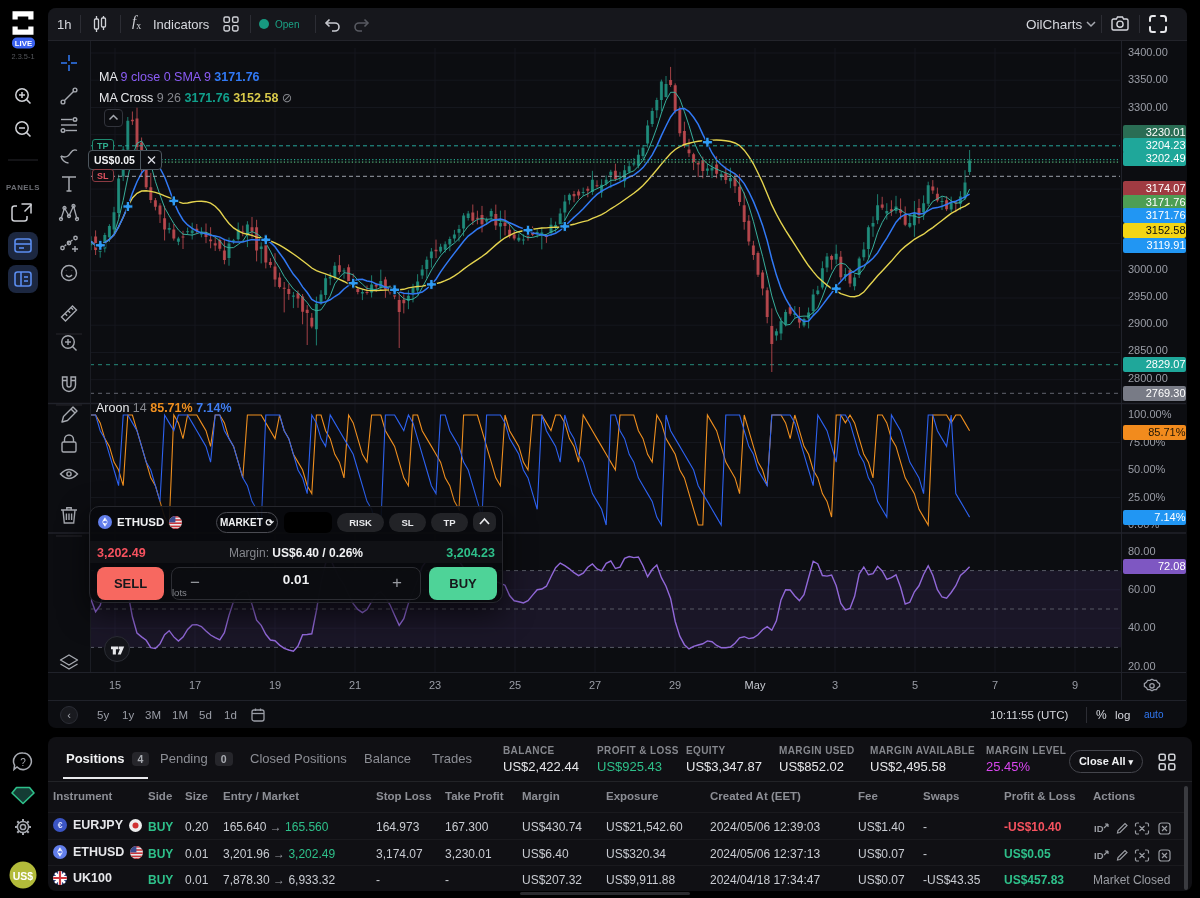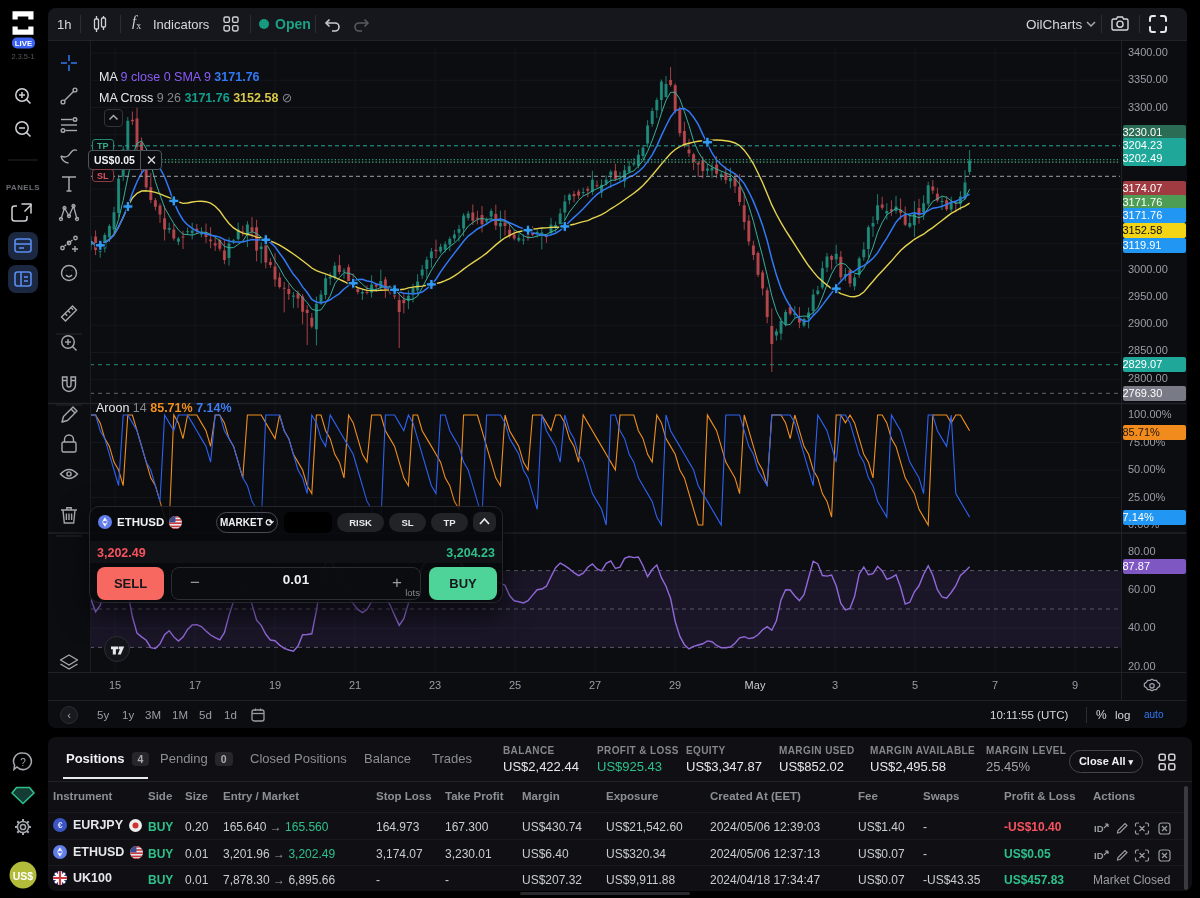--- a/index.html
+++ b/index.html
@@ -5,21 +5,21 @@
  font-family:"Liberation Sans",sans-serif;-webkit-font-smoothing:antialiased}
 .abs{position:absolute}
 #stage{position:relative;width:1200px;height:898px;background:#000}
 #app{position:absolute;left:48px;top:8px;width:1139px;height:720px;background:#0c0d11;border-radius:8px}
 #topbar{position:absolute;left:48px;top:8px;width:1139px;height:33px;background:#16171c;border-radius:8px 8px 0 0;border-bottom:1px solid #23242b}
 .vsep{position:absolute;top:7px;width:1px;height:18px;background:#2c2d34}
 .tbtxt{position:absolute;color:#d6d8de;font-size:13px;line-height:33px}
 #positions{position:absolute;left:48px;top:737px;width:1144px;height:154px;background:#101014;border-radius:8px;overflow:hidden}
 .grid{stroke:#15171e;stroke-width:1}
 .axlab{position:absolute;left:1128px;color:#9a9da6;font-size:11px;width:60px}
-.pricetag{position:absolute;left:1122.5px;width:63px;height:15px;font-size:11px;line-height:15px;text-align:left;border-radius:2px;font-weight:500}
+.pricetag{position:absolute;left:1122.5px;width:63px;height:15px;font-size:11px;line-height:15px;text-align:right;border-radius:2px;font-weight:500}
 .tlab{position:absolute;top:679px;width:40px;text-align:center;color:#9a9da6;font-size:11px}
 .statlab{color:#85878d;font-size:10px;font-weight:700;letter-spacing:.4px;white-space:nowrap}
 .statval{color:#e6e7ea;font-size:13px;margin-top:3px;white-space:nowrap}
 .th{position:absolute;color:#8c8e95;font-size:11.5px;font-weight:700;white-space:nowrap}
 .td{position:absolute;color:#c9ccd2;font-size:12px;white-space:nowrap}
 .pill{display:inline-block;background:#26262b;color:#aaadb3;border-radius:4px;font-size:10.5px;font-weight:700;padding:1px 6px;margin-left:7px}
 </style></head><body>
 <div id="stage">
 <div id="app"></div>
 <svg id="chart" style="position:absolute;left:0;top:0" width="1200" height="898" viewBox="0 0 1200 898">
@@ -299,21 +299,21 @@
 <div class="abs" style="left:222px;top:15px"><svg width="18" height="18" viewBox="0 0 18 18">
         <g fill="none" stroke="#cfd1d6" stroke-width="1.4">
           <rect x="2" y="2" width="5.4" height="5.4" rx="1.4"></rect>
           <rect x="10.6" y="2" width="5.4" height="5.4" rx="1.4"></rect>
           <rect x="2" y="10.6" width="5.4" height="5.4" rx="1.4"></rect>
           <rect x="10.6" y="10.6" width="5.4" height="5.4" rx="1.4"></rect>
         </g>
       </svg></div>
 <div class="vsep" style="left:250px;top:15px"></div>
 <div class="abs" style="left:259px;top:18.5px;width:10px;height:10px;border-radius:50%;background:#179980"></div>
-<div class="abs" style="left:275px;top:8px;color:#1ba285;font-size:14px;font-weight:700;line-height:33px">Open</div>
+<div class="abs" style="left:275px;top:8px;color:#1ba285;font-size:10px;font-weight:400;line-height:33px">Open</div>
 <div class="vsep" style="left:315px;top:15px"></div>
 <div class="abs" style="left:322px;top:16px"><svg width="20" height="18" viewBox="0 0 20 18">
         <path d="M4 7h9a4 4 0 0 1 0 8h-3" fill="none" stroke="#c8cad0" stroke-width="1.6"></path>
         <path d="M7.5 3.5L4 7l3.5 3.5" fill="none" stroke="#c8cad0" stroke-width="1.6"></path>
       </svg></div>
 <div class="abs" style="left:352px;top:16px"><svg width="20" height="18" viewBox="0 0 20 18">
         <path d="M16 7H7a4 4 0 0 0 0 8h3" fill="none" stroke="#585a61" stroke-width="1.6"></path>
         <path d="M12.5 3.5L16 7l-3.5 3.5" fill="none" stroke="#585a61" stroke-width="1.6"></path>
       </svg></div>
 <div class="tbtxt" style="left:1026px;top:8px;font-size:13.5px">OilCharts</div>
@@ -399,21 +399,21 @@
     <div class="axlab" style="top:436px">75.00%</div>
     <div class="axlab" style="top:463px">50.00%</div>
     <div class="axlab" style="top:490.5px">25.00%</div>
     <div class="axlab" style="top:518px">0.00%</div>
     <div class="pricetag" style="top:424.5px;background:#f28b1d;color:#201607">85.71%</div>
     <div class="pricetag" style="top:509.5px;background:#2196f3;color:#fff">7.14%</div>
     <div class="axlab" style="top:544.5px">80.00</div>
     <div class="axlab" style="top:582.5px">60.00</div>
     <div class="axlab" style="top:621px">40.00</div>
     <div class="axlab" style="top:659.5px">20.00</div>
-    <div class="pricetag" style="top:559.2px;background:#7e57c2;color:#fff">87.87</div>
+    <div class="pricetag" style="top:559.2px;background:#7e57c2;color:#fff">72.08</div>
     <div class="tlab" style="left:95px">15</div>
     <div class="tlab" style="left:175px">17</div>
     <div class="tlab" style="left:255px">19</div>
     <div class="tlab" style="left:335px">21</div>
     <div class="tlab" style="left:415px">23</div>
     <div class="tlab" style="left:495px">25</div>
     <div class="tlab" style="left:575px">27</div>
     <div class="tlab" style="left:655px">29</div>
     <div class="tlab" style="left:815px">3</div>
     <div class="tlab" style="left:895px">5</div>
@@ -452,26 +452,27 @@
  <div class="abs" style="left:126px;top:5px;width:62px;height:21px;border:1.4px solid #4a4b52;border-radius:12px;color:#f0f1f3;font-size:10px;font-weight:700;text-align:center;line-height:19px">MARKET <span style="font-size:10px">⟳</span></div>
  <div class="abs" style="left:194px;top:5px;width:48px;height:21px;background:#000;border-radius:6px"></div>
  <div class="abs" style="left:247px;top:6px;width:47px;height:19px;background:#222327;border-radius:11px;color:#e8e9ec;font-size:9.5px;font-weight:700;text-align:center;line-height:19px">RISK</div>
  <div class="abs" style="left:299px;top:6px;width:37px;height:19px;background:#222327;border-radius:11px;color:#e8e9ec;font-size:9.5px;font-weight:700;text-align:center;line-height:19px">SL</div>
  <div class="abs" style="left:341px;top:6px;width:37px;height:19px;background:#222327;border-radius:11px;color:#e8e9ec;font-size:9.5px;font-weight:700;text-align:center;line-height:19px">TP</div>
  <div class="abs" style="left:383px;top:5px;width:23px;height:20px;background:#222327;border-radius:7px"><svg width="23" height="20">
           <path d="M7 12l4.5-5L16 12" stroke="#e8e9ec" stroke-width="1.7" fill="none"></path>
         </svg></div>
  <div class="abs" style="left:0;top:34px;width:100%;height:22px;background:#101115"></div>
  <div class="abs" style="left:7px;top:39px;color:#f7525f;font-size:12.5px;font-weight:700">3,202.49</div>
+ <div class="abs" style="left:0;top:39px;width:100%;text-align:center;font-size:12px"><span style="color:#85878d">Margin:</span> <span style="color:#f0f1f3;font-weight:700">US$6.40 / 0.26%</span></div>
  <div class="abs" style="right:7px;top:39px;color:#2ec08a;font-size:12.5px;font-weight:700">3,204.23</div>
  <div class="abs" style="left:7px;top:60px;width:67px;height:33px;background:#f76860;border-radius:8px;color:#17181c;font-size:13px;font-weight:700;text-align:center;line-height:33px">SELL</div>
  <div class="abs" style="left:81px;top:60px;width:250px;height:33px;background:rgba(12,13,16,.85);border:1px solid #2c2d33;border-radius:8px">
    <span class="abs" style="left:18px;top:5px;color:#9a9da3;font-size:17px">−</span>
    <div class="abs" style="left:0;top:4px;width:100%;text-align:center;color:#f0f1f3;font-size:13.5px;font-weight:600">0.01</div>
-   <div class="abs" style="left:0;top:19px;width:100%;text-align:right;color:#85878d;font-size:9.5px">lots</div>
+   <div class="abs" style="left:0;top:19px;width:100%;text-align:left;color:#85878d;font-size:9.5px">lots</div>
    <span class="abs" style="right:18px;top:5px;color:#9a9da3;font-size:17px">+</span>
  </div>
  <div class="abs" style="left:339px;top:60px;width:68px;height:33px;background:#4ed398;border-radius:8px;color:#17181c;font-size:13px;font-weight:700;text-align:center;line-height:33px">BUY</div>
 </div>
 
 <div id="positions"></div>
 <div class="abs" style="left:66px;top:751px;color:#f0f1f3;font-size:13px;font-weight:700">Positions<span class="pill">4</span></div>
 <div class="abs" style="left:63px;top:777px;width:85px;height:2px;background:#e8e9ec"></div>
 <div class="abs" style="left:160px;top:751px;color:#8c8e95;font-size:13px">Pending<span class="pill">0</span></div>
 <div class="abs" style="left:250px;top:751px;color:#8c8e95;font-size:13px">Closed Positions</div>
@@ -492,21 +493,21 @@
 <div class="abs" style="left:779px;top:745px">
       <div class="statlab">MARGIN USED</div>
       <div class="statval" style="color:#e6e7ea">US$852.02</div>
     </div>
 <div class="abs" style="left:870px;top:745px">
       <div class="statlab">MARGIN AVAILABLE</div>
       <div class="statval" style="color:#e6e7ea">US$2,495.58</div>
     </div>
 <div class="abs" style="left:986px;top:745px">
       <div class="statlab">MARGIN LEVEL</div>
-      <div class="statval" style="color:#a3a3a3">25.45%</div>
+      <div class="statval" style="color:#d946ef">25.45%</div>
     </div>
 <div class="abs" style="left:1069px;top:750px;width:74px;height:23px;border:1.4px solid #44454c;border-radius:13px;color:#f0f1f3;font-size:11px;font-weight:700;text-align:center;line-height:21px">Close All <span style="font-size:9px">▾</span></div>
 <svg class="abs" style="left:1157px;top:752px" width="20" height="20" viewBox="0 0 18 18">
       <g fill="none" stroke="#cfd1d6" stroke-width="1.4">
         <rect x="2" y="2" width="5.4" height="5.4" rx="1.4"></rect>
         <rect x="10.6" y="2" width="5.4" height="5.4" rx="1.4"></rect>
         <rect x="2" y="10.6" width="5.4" height="5.4" rx="1.4"></rect>
         <rect x="10.6" y="10.6" width="5.4" height="5.4" rx="1.4"></rect>
       </g>
     </svg>
@@ -618,21 +619,21 @@
           <rect width="13" height="13" fill="#31427f"></rect>
           <path d="M0 0l13 13M13 0L0 13" stroke="#fff" stroke-width="2.4"></path>
           <path d="M6.5 0v13M0 6.5h13" stroke="#fff" stroke-width="3.6"></path>
           <path d="M6.5 0v13M0 6.5h13" stroke="#cf3840" stroke-width="2"></path>
         </g>
       </svg>
       <span style="color:#e6e7ea;font-size:12.5px;font-weight:600">UK100</span>
     </div>
 <div class="td" style="left:148px;top:873px;color:#2ec08a;font-weight:700">BUY</div>
 <div class="td" style="left:185px;top:873px">0.01</div>
-<div class="td" style="left:223px;top:873px">7,878.30 <span style="color:#9a9da3">→</span> <span style="color:#c9ccd2">6,895.66</span></div>
+<div class="td" style="left:223px;top:873px">7,878.30 <span style="color:#9a9da3">→</span> <span style="color:#c9ccd2">6,933.32</span></div>
 <div class="td" style="left:376px;top:873px">-</div>
 <div class="td" style="left:445px;top:873px">-</div>
 <div class="td" style="left:522px;top:873px">US$207.32</div>
 <div class="td" style="left:606px;top:873px">US$9,911.88</div>
 <div class="td" style="left:710px;top:873px">2024/04/18 17:34:47</div>
 <div class="td" style="left:858px;top:873px">US$0.07</div>
 <div class="td" style="left:923px;top:873px">-US$43.35</div>
 <div class="td" style="left:1004px;top:873px;color:#2ec08a;font-weight:600">US$457.83</div>
 <div class="td" style="left:1093px;top:873px;color:#9a9da3">Market Closed</div>
 <div class="abs" style="left:48px;top:812px;width:1136px;height:1px;background:#1a1a1e"></div>

